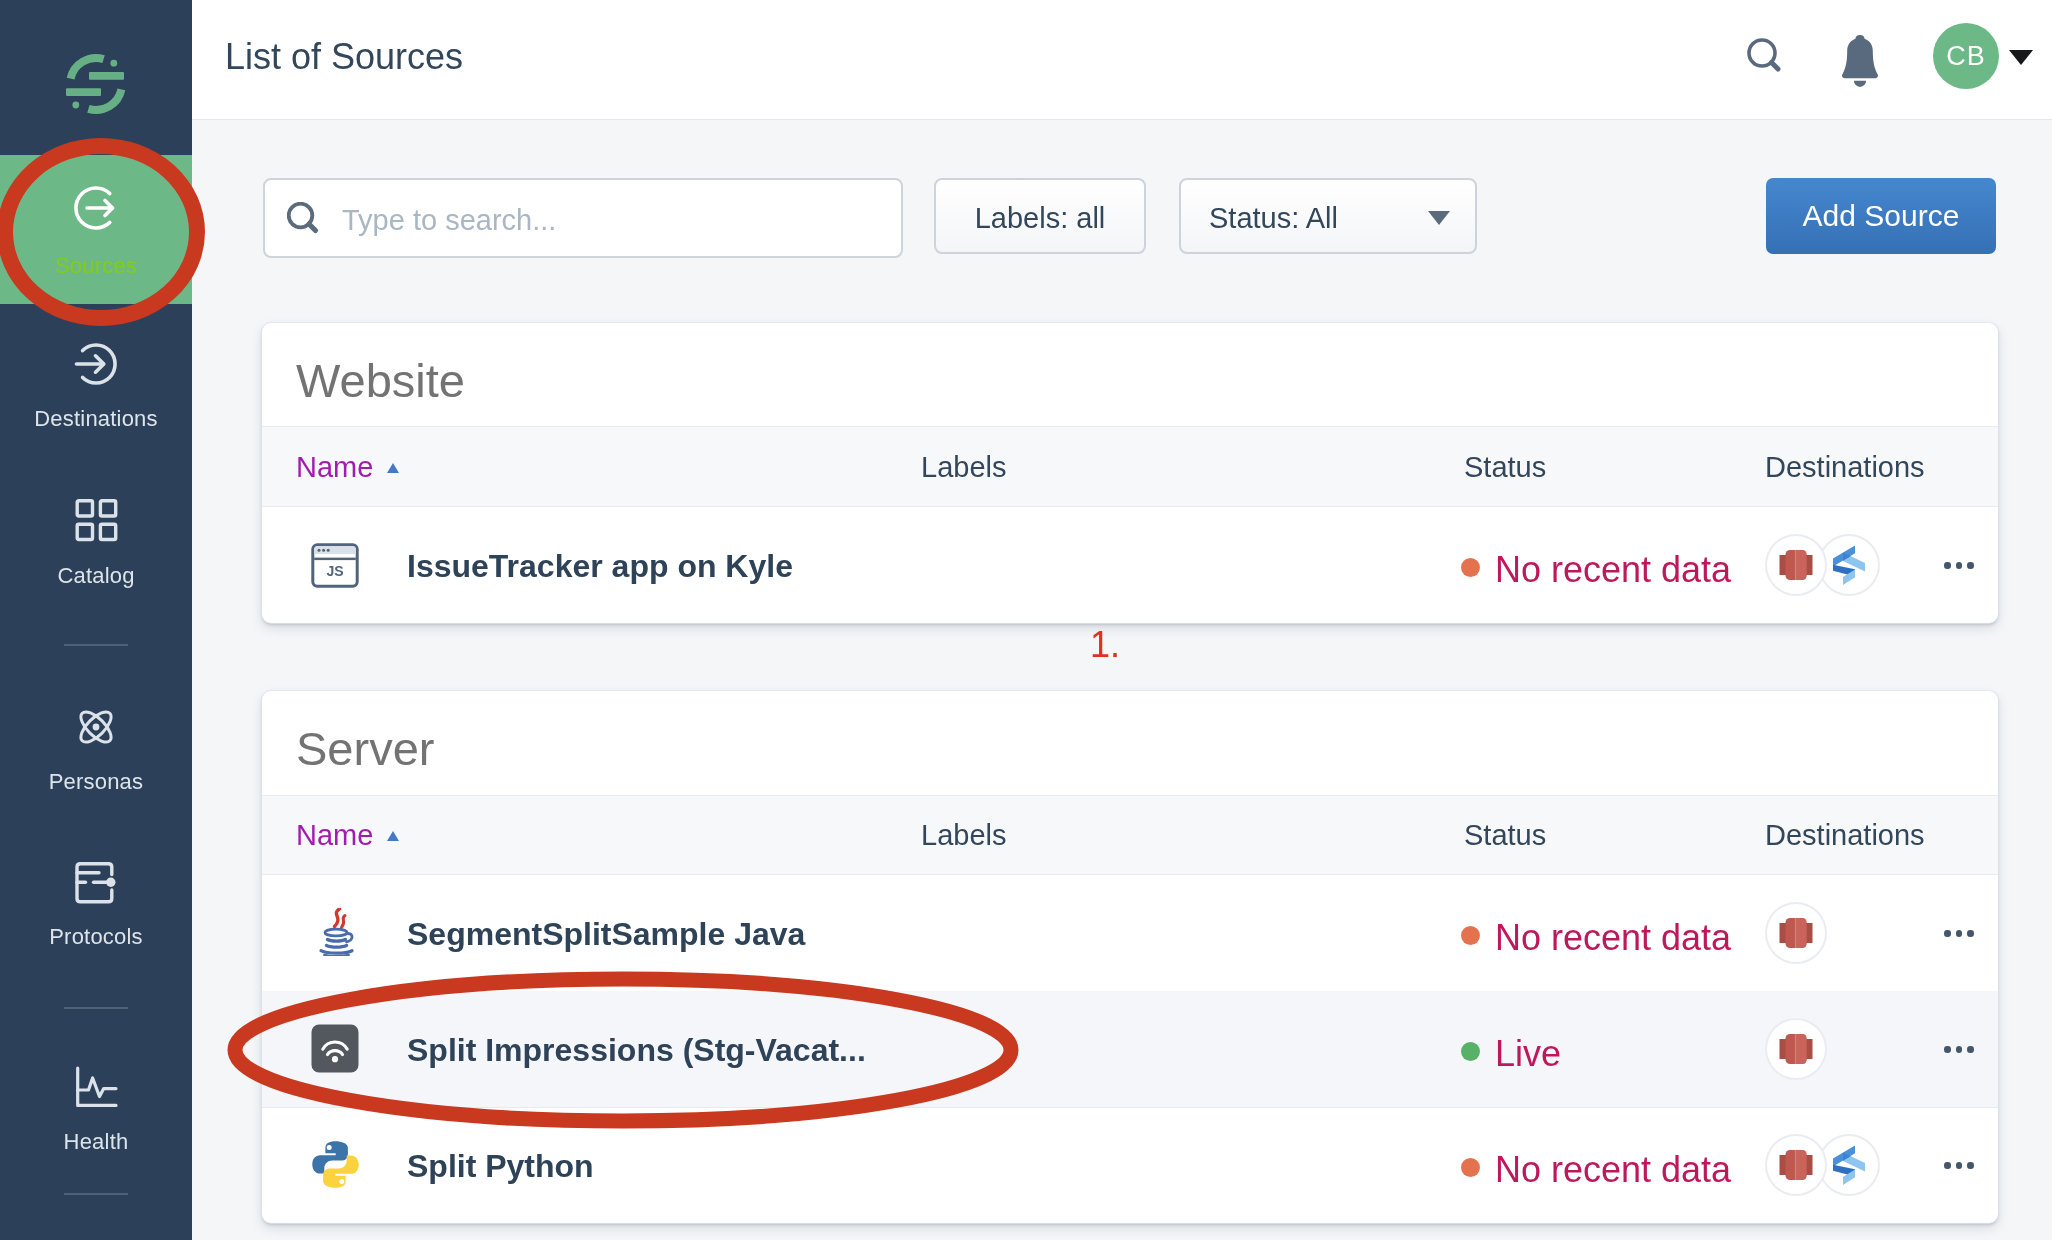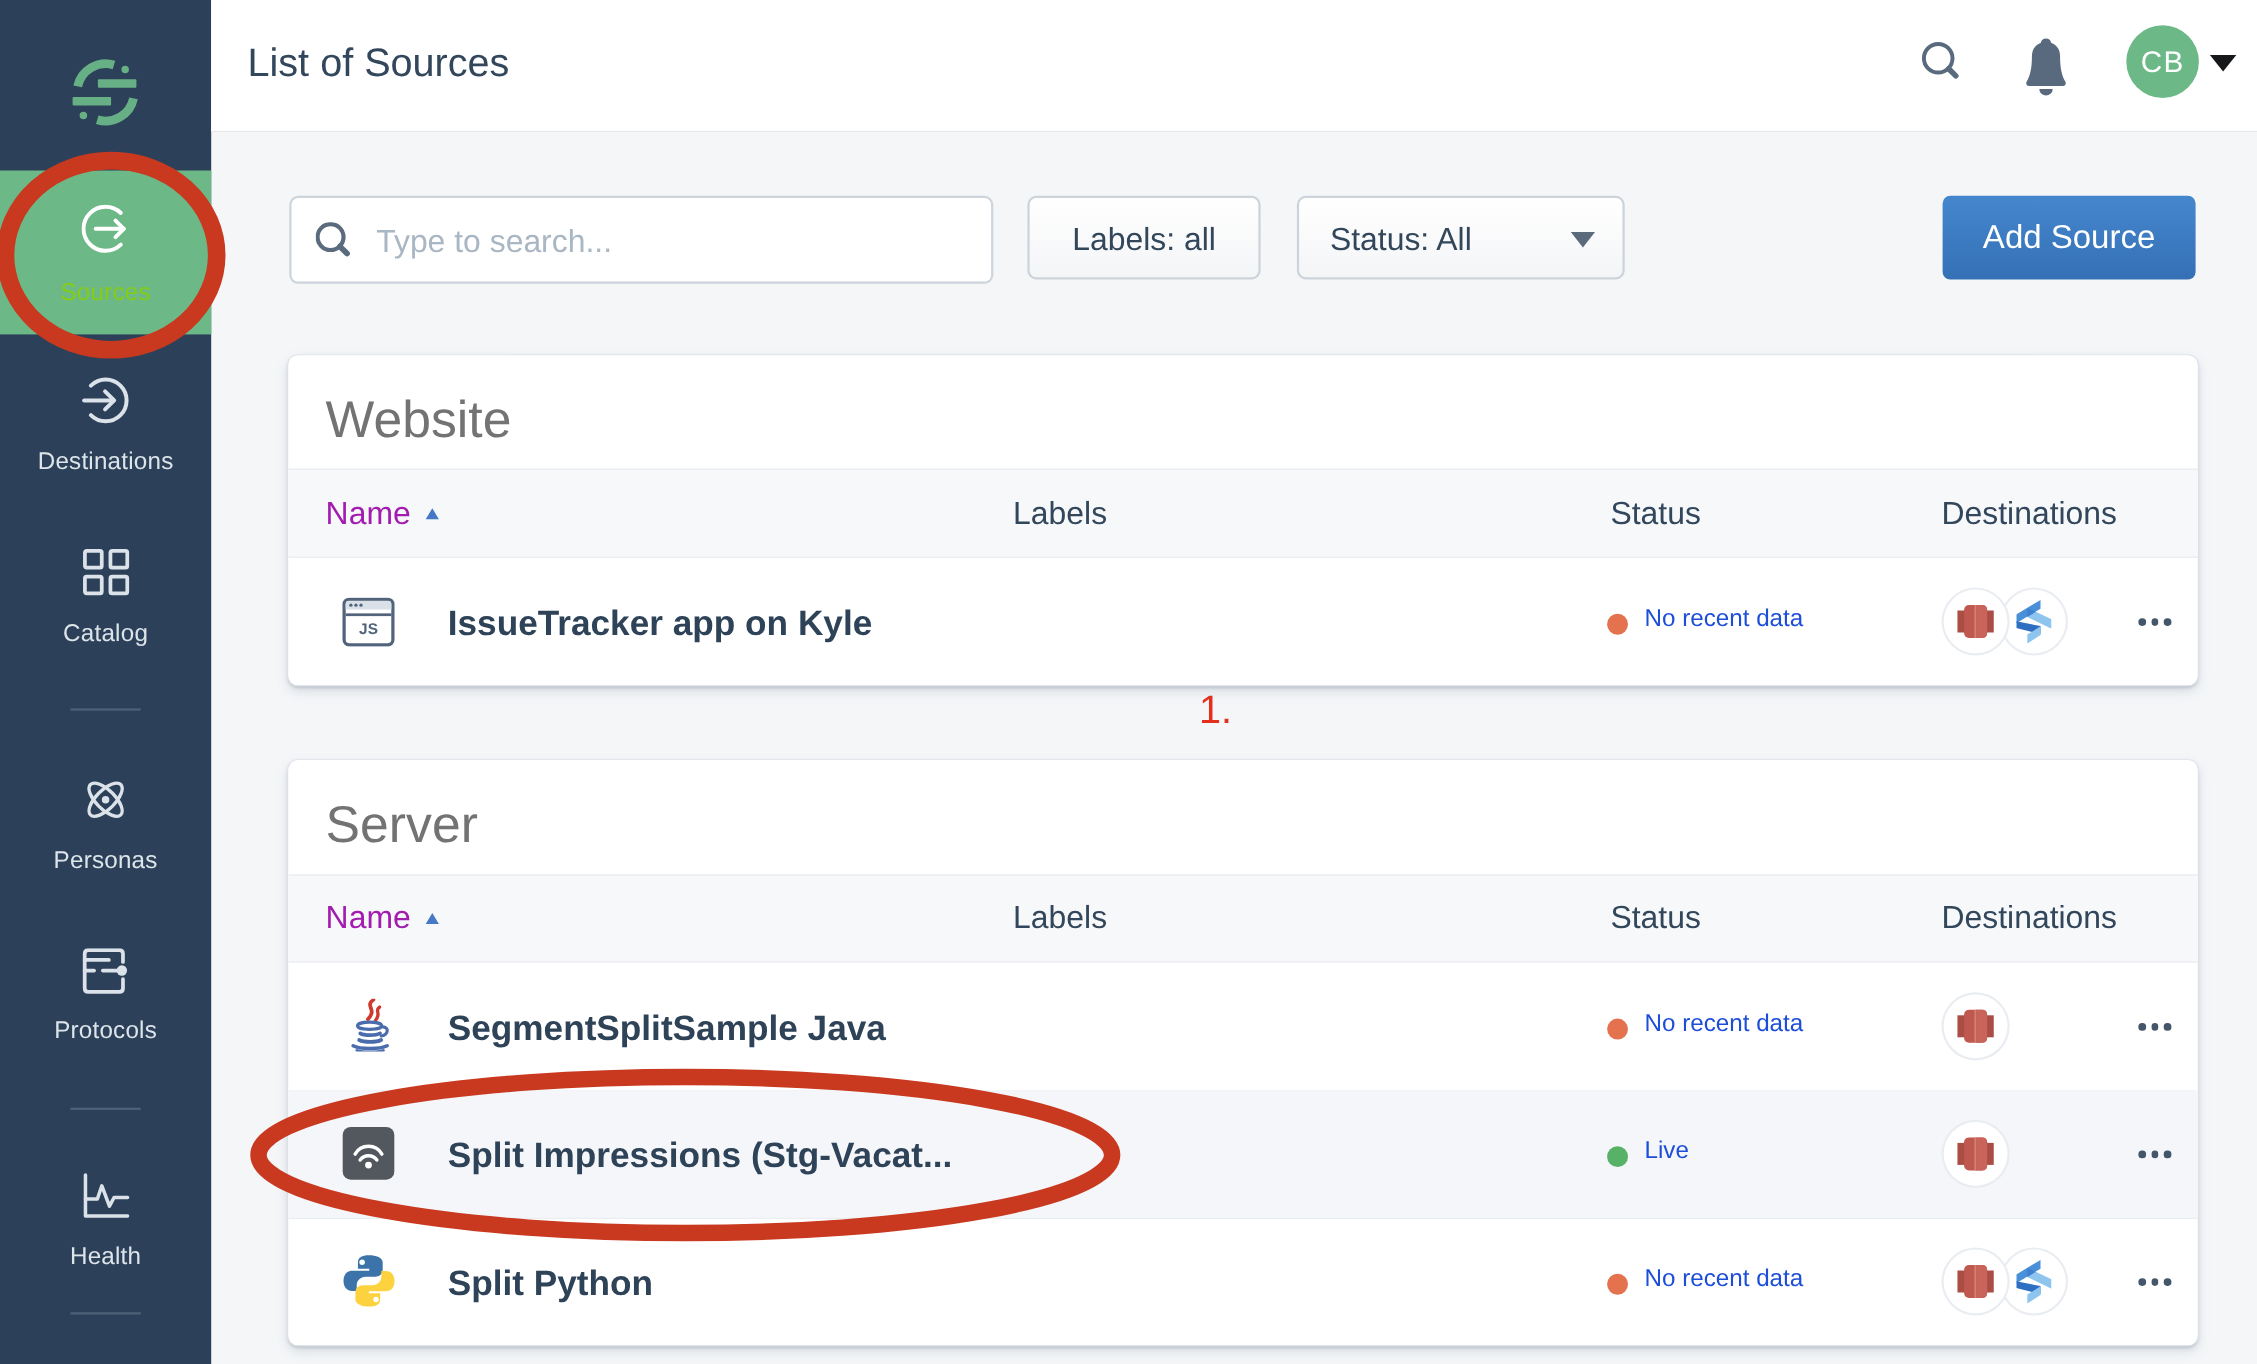--- a/index.html
+++ b/index.html
@@ -40,21 +40,21 @@
   .th-name .sort { display:inline-block; width:0; height:0; border-left:6.5px solid transparent; border-right:6.5px solid transparent; border-bottom:10px solid #4579c6; margin-left:14px; margin-bottom:4px; }
   .th-labels { position:absolute; left:659px; }
   .th-status { position:absolute; left:1202px; }
   .th-dest { position:absolute; left:1503px; }
   .row { position:absolute; left:0; width:100%; height:116px; }
   .row .icon { position:absolute; left:49px; }
   .rowtitle { position:absolute; left:145px; font-size:32px; font-weight:600; color:#2e4358; }
   .dot { position:absolute; left:1199px; width:19px; height:19px; border-radius:50%; }
   .dot.orange { background:#e4724e; }
   .dot.green { background:#57b268; }
-  .statustext { position:absolute; left:1233px; font-size:22px; color:#1d4ed8; }
+  .statustext { position:absolute; left:1233px; font-size:36px; color:#be185d; }
   .dcircle { position:absolute; width:58px; height:58px; border-radius:50%; background:#fff; box-shadow:0 0 0 2px #e9edf2; }
   .dcircle svg { position:absolute; left:50%; top:50%; transform:translate(-50%,-50%); }
   .dots3 { position:absolute; left:1682px; font-size:0; }
   .dots3 i { display:inline-block; width:6.5px; height:6.5px; border-radius:50%; background:#44566a; margin-right:5px; }
   .rowline { position:absolute; left:0; width:100%; height:0; border-top:1px solid #e7eaee; }
 
   
   #annot { position:absolute; left:0; top:0; width:2052px; height:1240px; pointer-events:none; }
 </style>
 </head>

